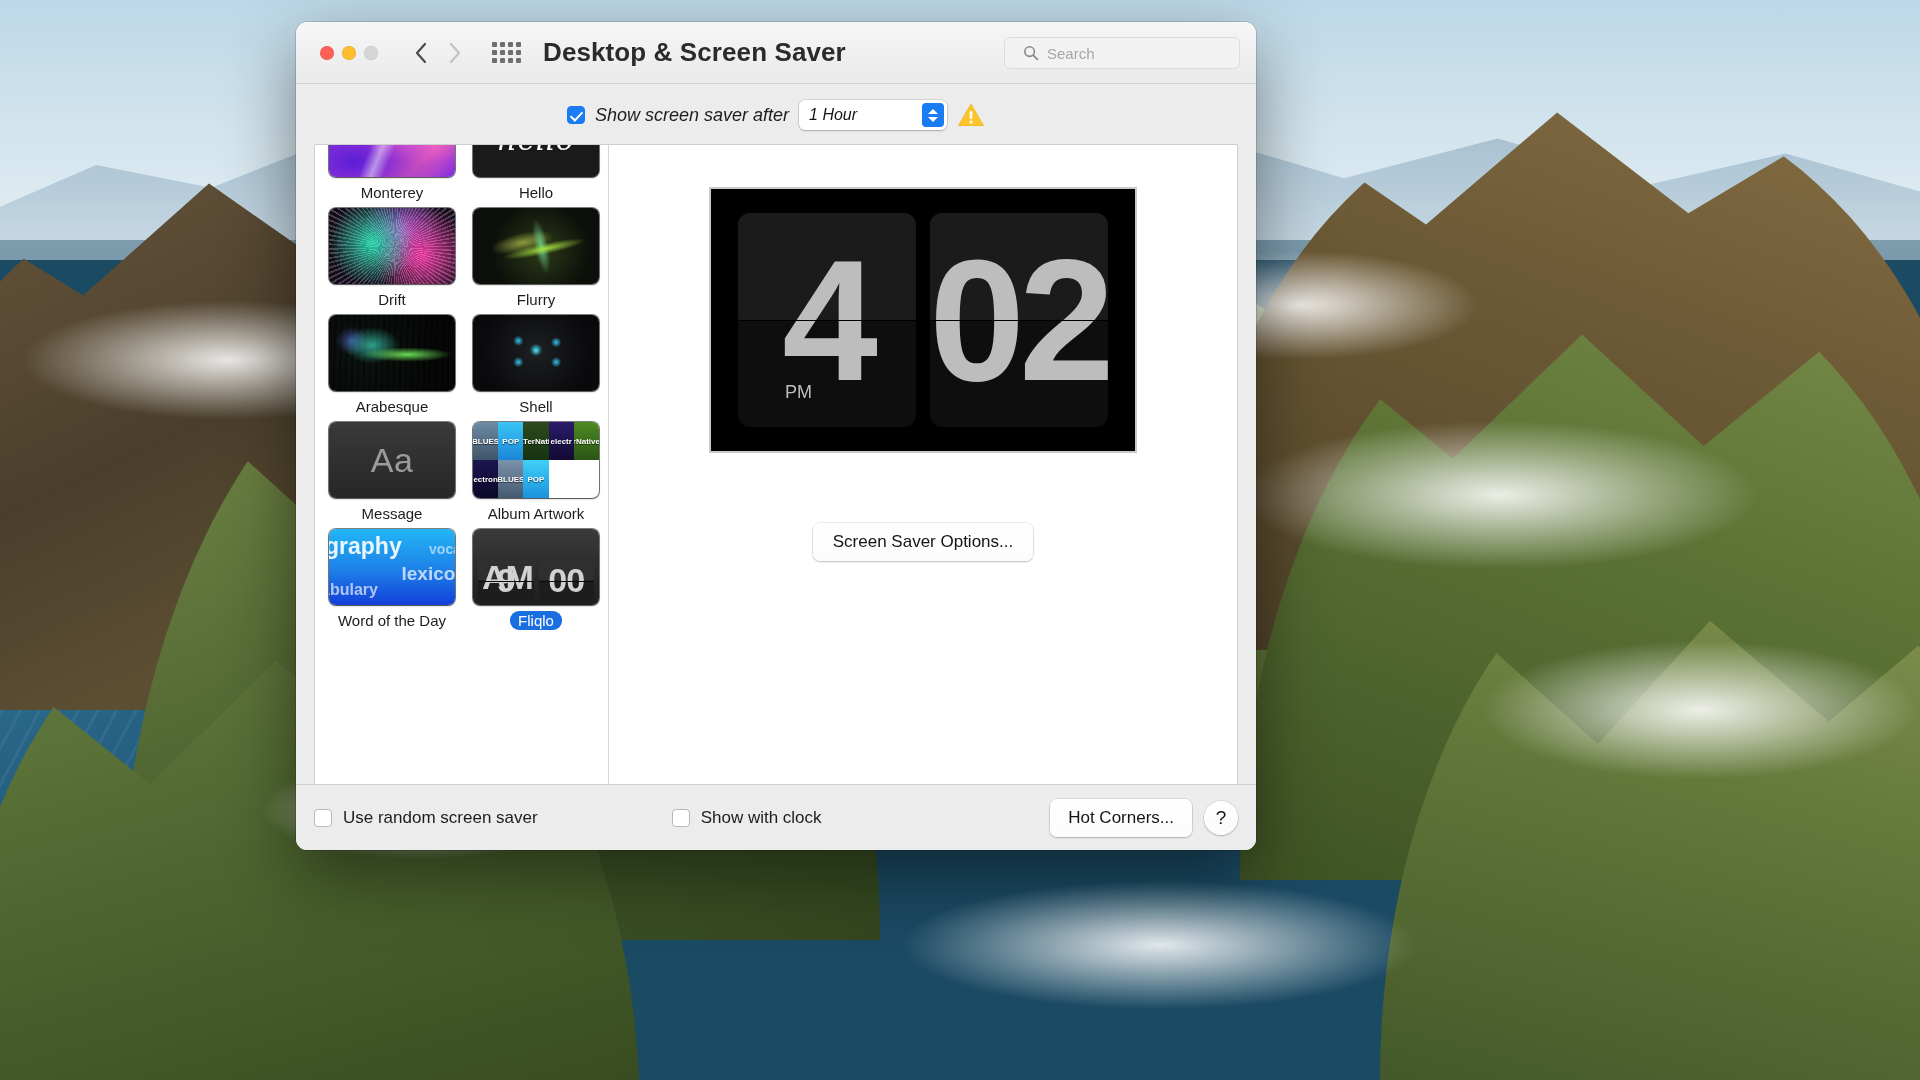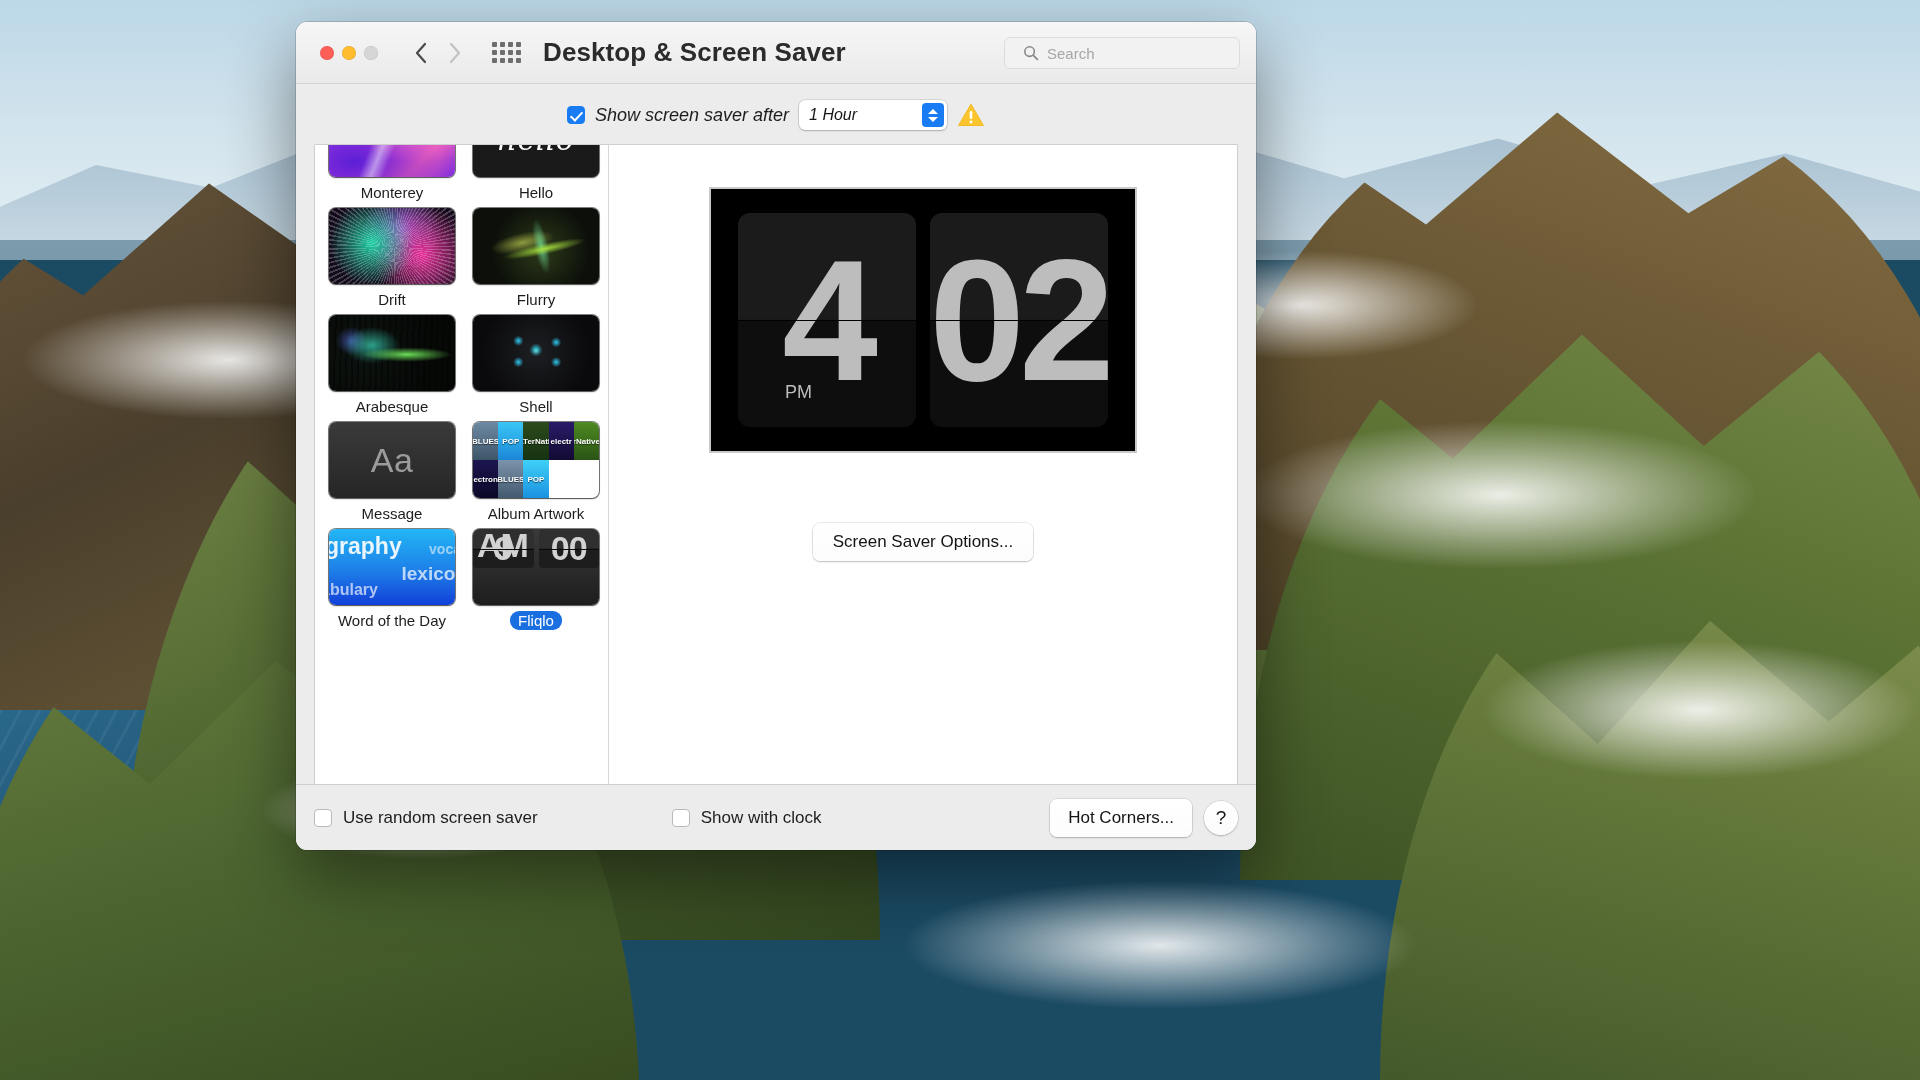--- a/index.html
+++ b/index.html
@@ -218,22 +218,22 @@
   .t-album i { display: block; font-style: normal; font-size: 8px; color: #fff;
     display: flex; align-items: center; justify-content: center; overflow: hidden;
     text-shadow: 0 1px 1px rgba(0,0,0,.6); font-weight: bold; }
   .t-wotd { background: linear-gradient(#22b6f5 0%, #1d7fe8 55%, #1240d8 100%);
     position: relative; }
   .t-wotd b { position: absolute; color: rgba(255,255,255,.9); font-weight: bold; }
   .t-wotd b.w1 { left: -4px; top: 4px; font-size: 23px; }
   .t-wotd b.w2 { right: -6px; top: 12px; font-size: 14px; color: rgba(255,255,255,.55); }
   .t-wotd b.w3 { right: -12px; top: 34px; font-size: 19px; color: rgba(255,255,255,.7); }
   .t-wotd b.w4 { left: -8px; bottom: 6px; font-size: 16px; color: rgba(255,255,255,.65); }
-  .t-fliqlo { background: linear-gradient(#3a3a3a, #1e1e1e); 
-    display: flex; gap: 5px; align-items: flex-start; }
+  .t-fliqlo { background: linear-gradient(#3a3a3a, #1e1e1e); padding: 5px;
+    display: flex; gap: 5px; align-items: flex-end; }
   .fl-card { flex: 1; background: linear-gradient(#2f2f2f 0 49%, #1d1d1d 51% 100%);
     border-radius: 4px; position: relative; display: flex; align-items: center; justify-content: center; }
   .fl-card span { color: #d2d2d2; font-size: 34px; font-weight: bold;
     font-family: "Liberation Sans", sans-serif; letter-spacing: -1px; }
   .fl-card:after { content:""; position:absolute; left:0; right:0; top:50%; height:1px; background:#0a0a0a; }
   .fl-ampm { position: absolute; left: 4px; bottom: 3px; font-size: 5px; color: #b9b9b9; font-weight: bold; }
 
   
   .preview { flex: 1; display: flex; flex-direction: column; align-items: center; padding-top: 42px; }
   .preview-screen {

